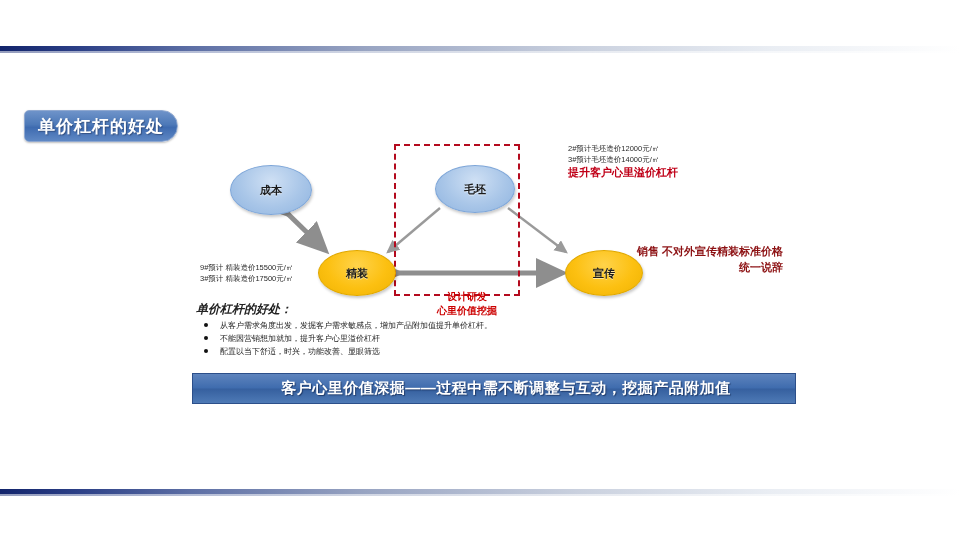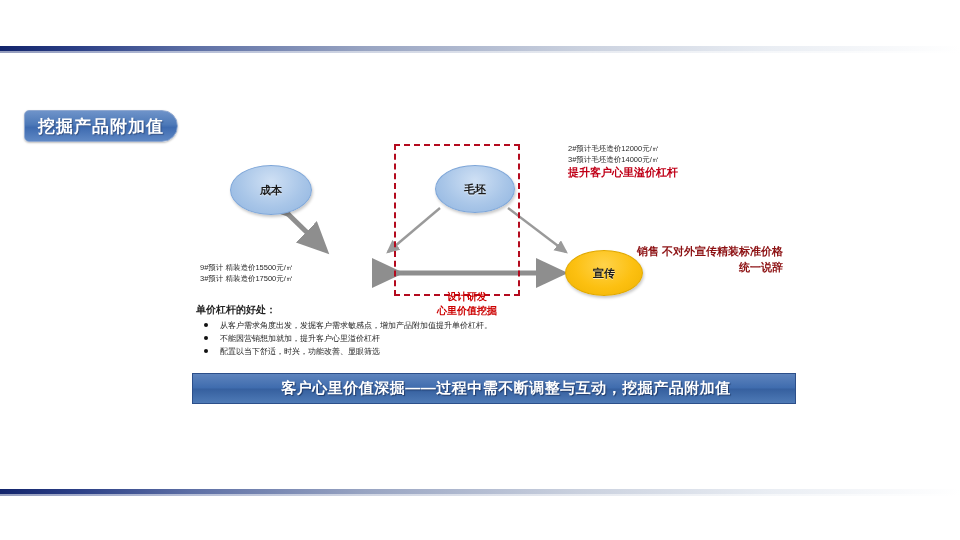--- a/index.html
+++ b/index.html
@@ -72,21 +72,21 @@
   .ann .red-center{font-size:10px;font-weight:bold;color:#cc0000;line-height:14px;text-align:center;}
 
   #ann-topright{left:568px;top:143px;}
   #ann-left{left:200px;top:262px;}
   #ann-right{left:637px;top:243px;text-align:right;}
   #ann-right .line2{display:block;text-align:right;}
   #ann-center{left:437px;top:290px;}
 
   
   .bullets{position:absolute;left:196px;top:303px;width:420px;}
-  .bullets .head{font-size:10px;color:#222;font-weight:bold;line-height:13px;}
+  .bullets .head{font-size:12px;color:#222;font-weight:bold;line-height:13px;font-style:italic;}
   .bullets ul{list-style:none;margin:3px 0 0 0;padding:0;}
   .bullets li{position:relative;padding-left:24px;font-size:8px;color:#1d1d1d;
              font-weight:normal;line-height:13px;}
   .bullets li .dot{position:absolute;left:8px;top:4px;width:4px;height:4px;
              background:#111;border-radius:50%;}
 
   
   .banner{
     position:absolute;left:192px;top:373px;width:578px;height:29px;
     background:linear-gradient(to bottom,#5e84bd 0%,#3f6cae 48%,#36609f 52%,#4e7ab6 100%);
@@ -100,21 +100,21 @@
 </style>
 </head>
 <body>
 
 <div class="slide">
 
   <div class="rule top"></div>
   <div class="rule top-hair"></div>
 
   <div class="title-pill">
-    <span>挖掘产品附加值</span>
+    <span>单价杠杆的好处</span>
   </div>
 
   <div class="diagram">
 
     <svg class="wires" viewBox="0 0 960 540" xmlns="http://www.w3.org/2000/svg">
       <defs>
         <marker id="ah" markerWidth="7" markerHeight="7" refX="5.2" refY="3" orient="auto">
           <path d="M0,0 L6.4,3 L0,6 Z" fill="#8e8e8e"></path>
         </marker>
         <marker id="ahs" markerWidth="6" markerHeight="6" refX="4.6" refY="2.6" orient="auto">
@@ -131,20 +131,23 @@
       <line x1="398" y1="273" x2="562" y2="273" stroke="#8e8e8e" stroke-width="5" marker-start="url(#ah)" marker-end="url(#ah)"></line>
     </svg>
 
     <div class="dashed-box"></div>
 
     <div class="node blue" id="node-chengben">
       <span>成本</span>
     </div>
     <div class="node blue" id="node-maopi">
       <span>毛坯</span>
+    </div>
+    <div class="node yellow" id="node-jingzhuang">
+      <span>精装</span>
     </div>
     <div class="node yellow" id="node-xuanchuan">
       <span>宣传</span>
     </div>
 
     <div class="ann" id="ann-topright">
       <div class="small">2#预计毛坯造价12000元/㎡</div>
       <div class="small">3#预计毛坯造价14000元/㎡</div>
       <div class="red-bold">提升客户心里溢价杠杆</div>
     </div>

